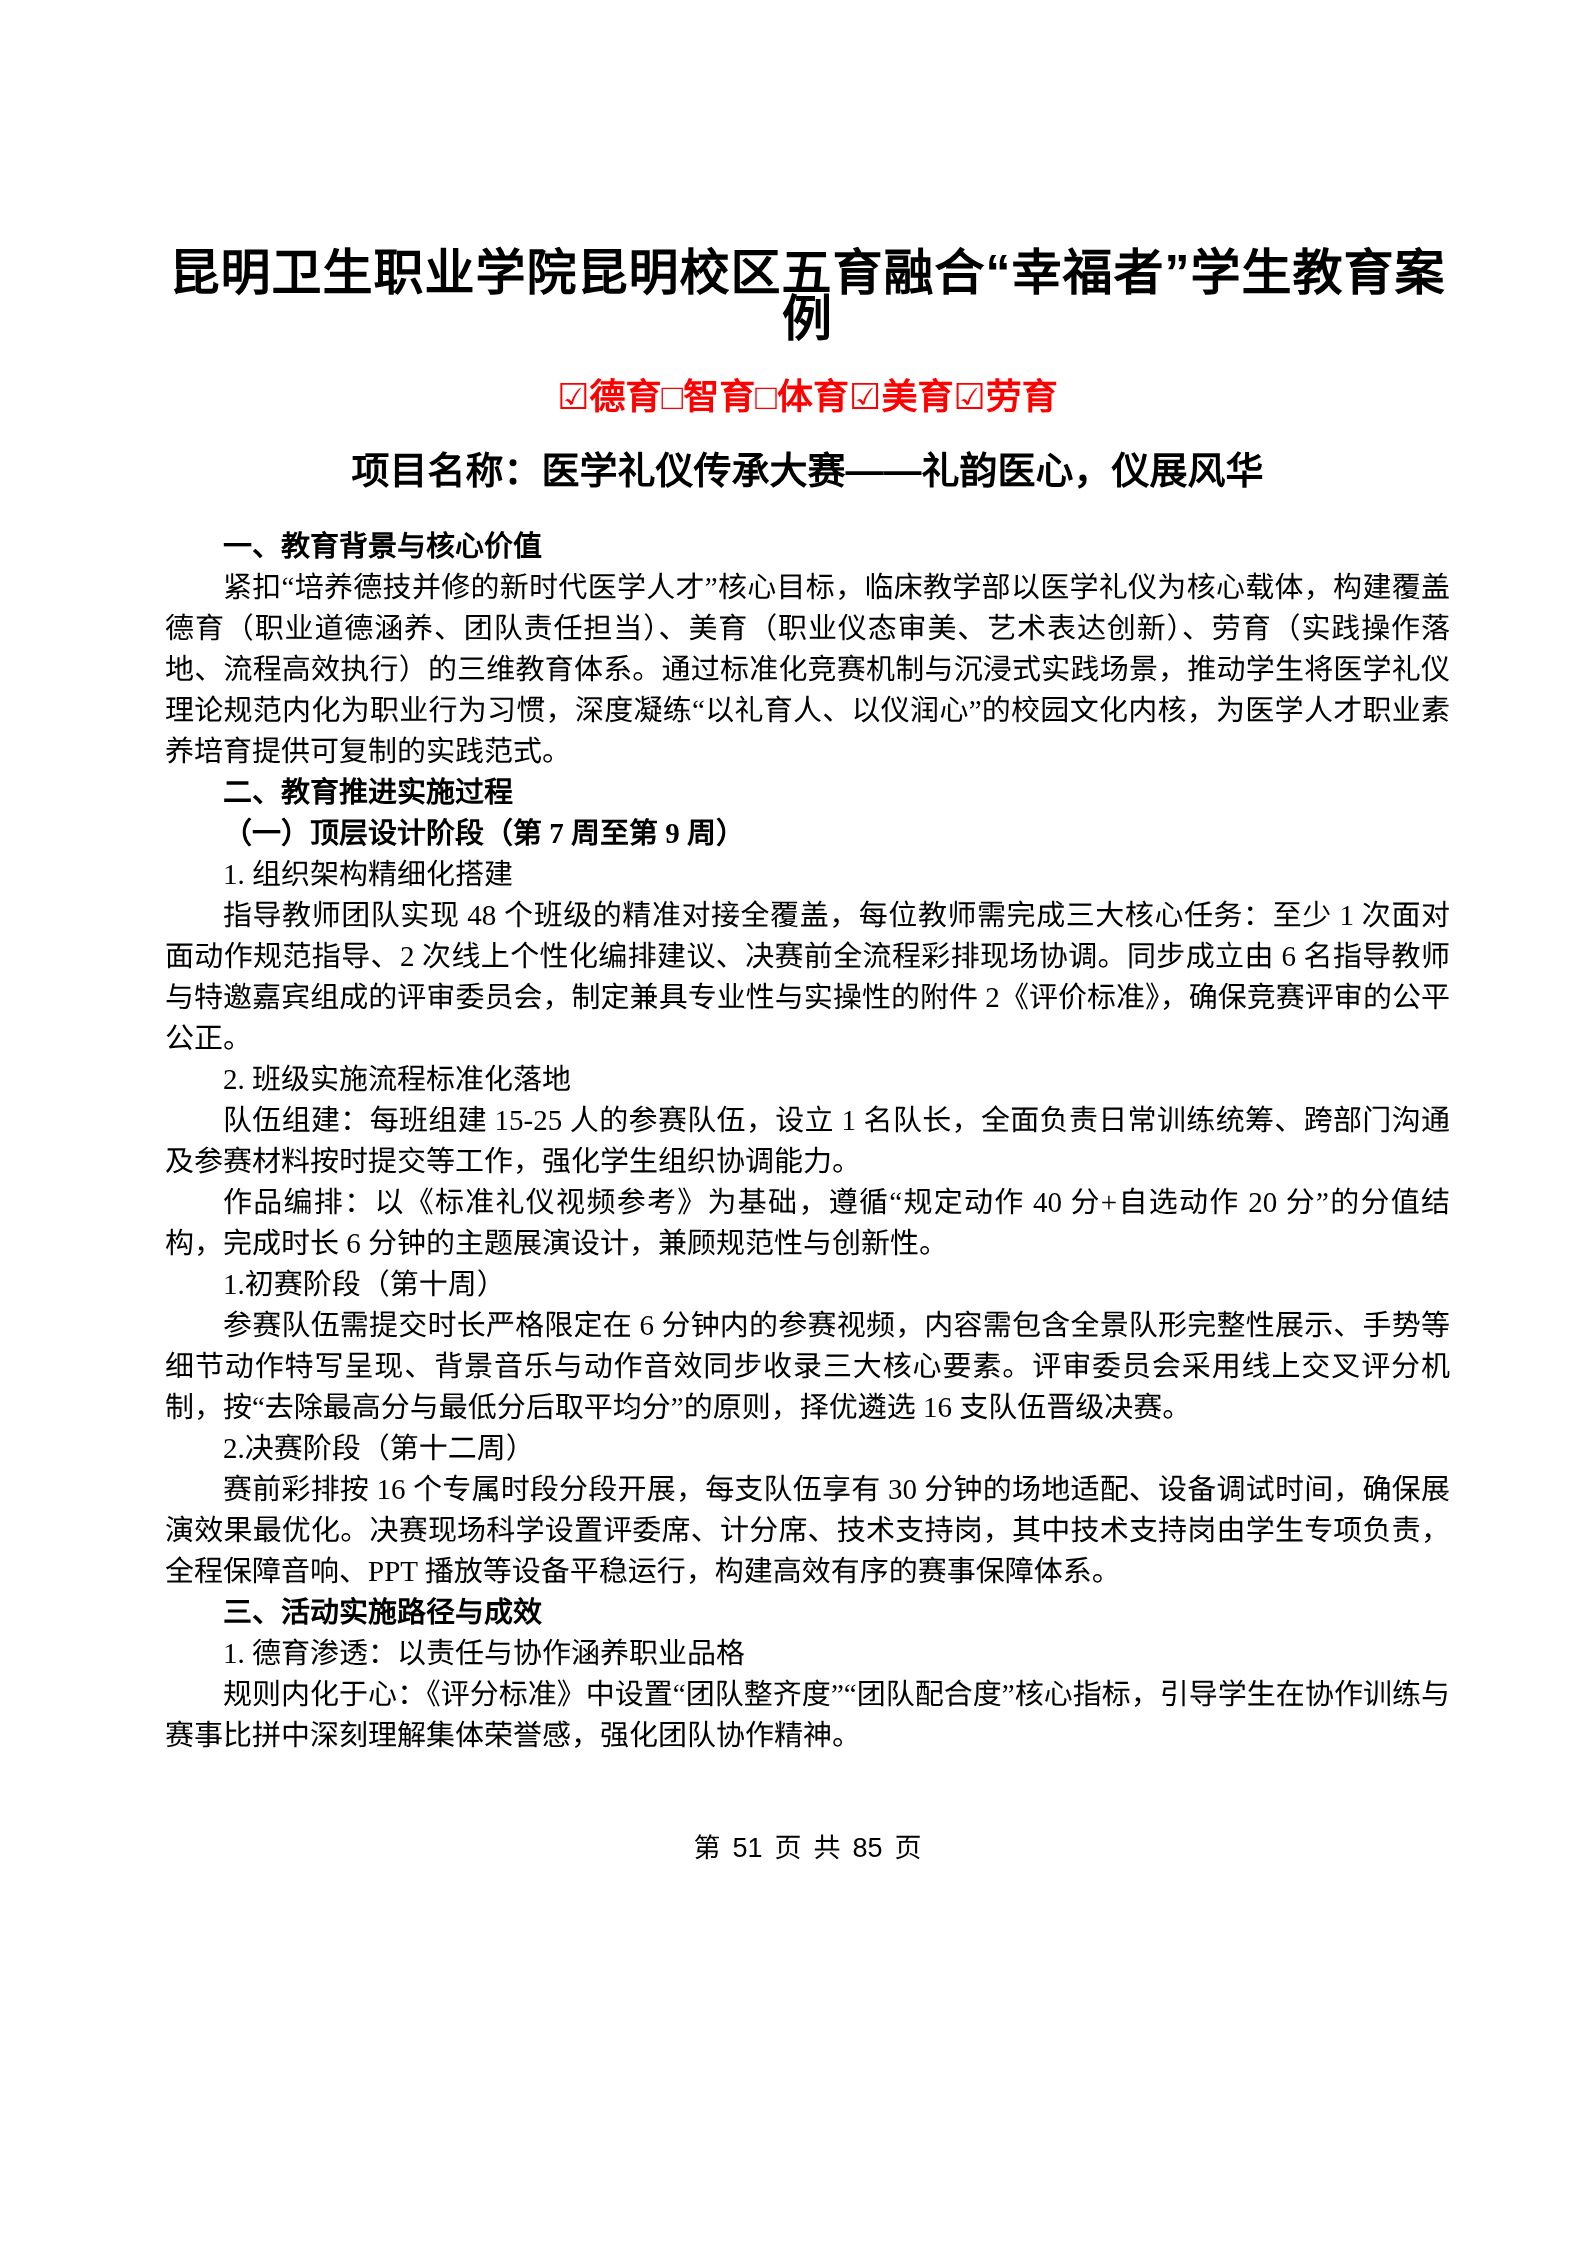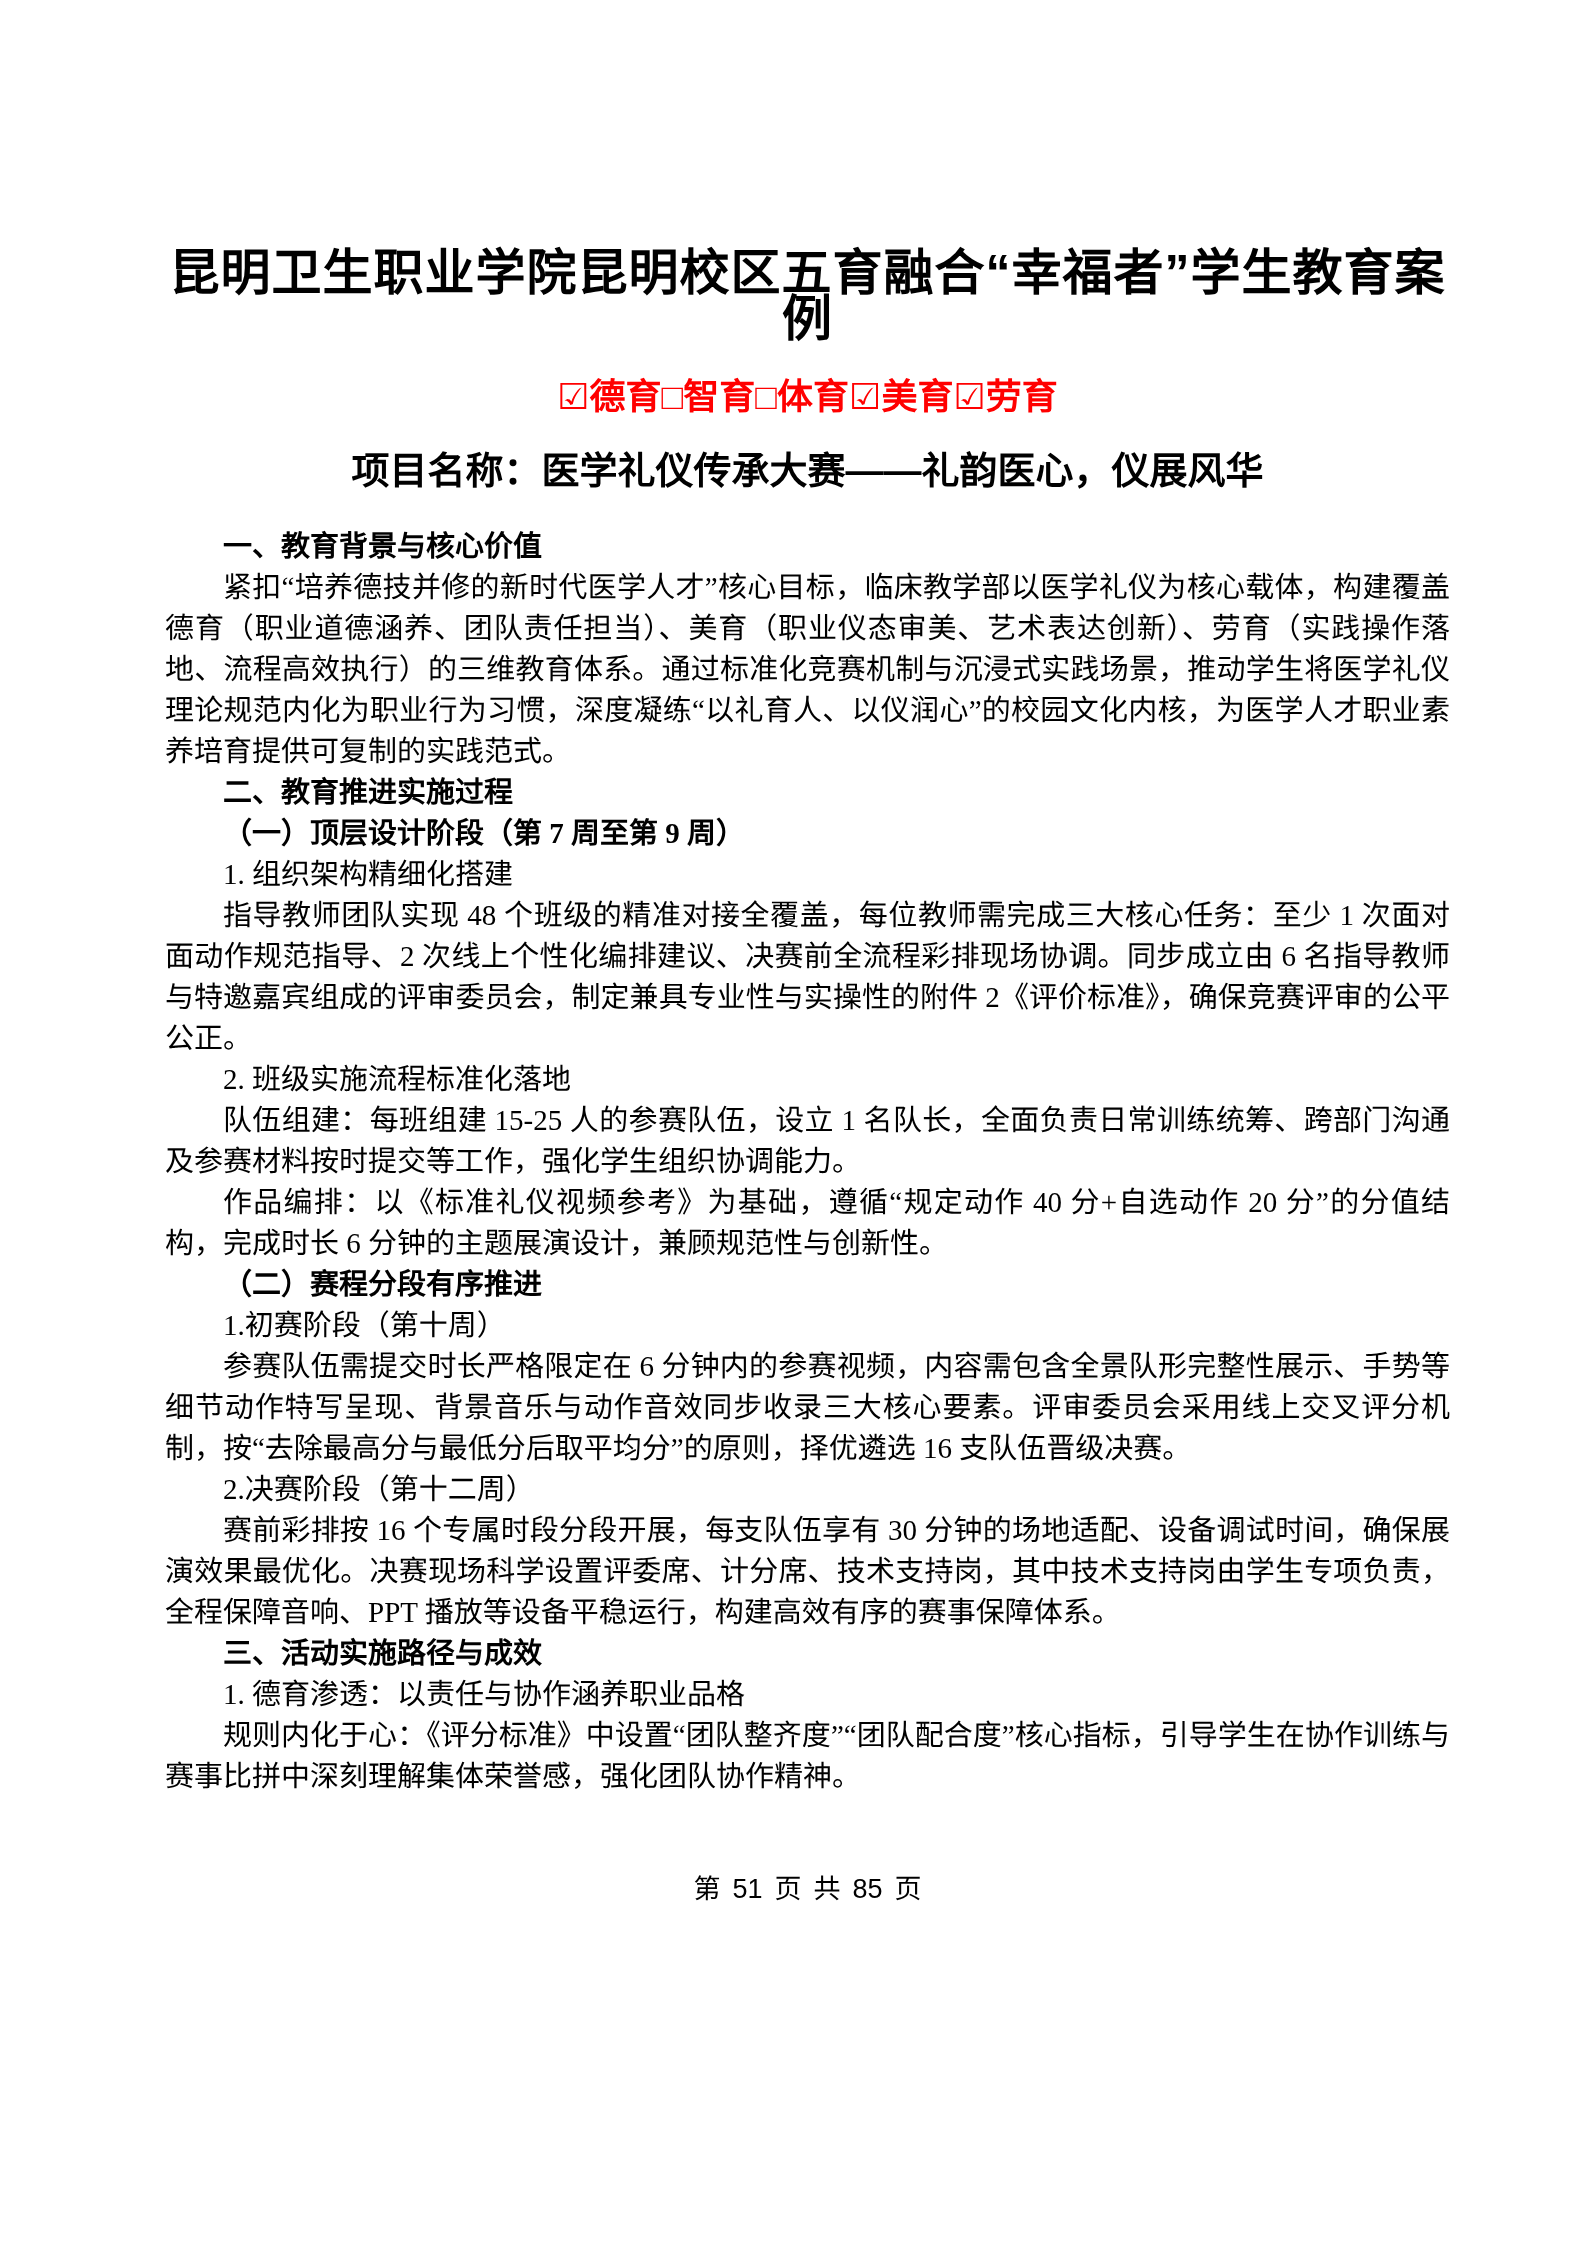--- a/index.html
+++ b/index.html
@@ -91,21 +91,20 @@
   <div class="doc-body">
     <p class="h1">一、教育背景与核心价值</p>
     <p class="para">紧扣“培养德技并修的新时代医学人才”核心目标，临床教学部以医学礼仪为核心载体，构建覆盖德育（职业道德涵养、团队责任担当）、美育（职业仪态审美、艺术表达创新）、劳育（实践操作落地、流程高效执行）的三维教育体系。通过标准化竞赛机制与沉浸式实践场景，推动学生将医学礼仪理论规范内化为职业行为习惯，深度凝练“以礼育人、以仪润心”的校园文化内核，为医学人才职业素养培育提供可复制的实践范式。</p>
     <p class="h1">二、教育推进实施过程</p>
     <p class="h2">（一）顶层设计阶段（第 7 周至第 9 周）</p>
     <p class="sub">1. 组织架构精细化搭建</p>
     <p class="para">指导教师团队实现 48 个班级的精准对接全覆盖，每位教师需完成三大核心任务：至少 1 次面对面动作规范指导、2 次线上个性化编排建议、决赛前全流程彩排现场协调。同步成立由 6 名指导教师与特邀嘉宾组成的评审委员会，制定兼具专业性与实操性的附件 2《评价标准》，确保竞赛评审的公平公正。</p>
     <p class="sub">2. 班级实施流程标准化落地</p>
     <p class="para">队伍组建：每班组建 15-25 人的参赛队伍，设立 1 名队长，全面负责日常训练统筹、跨部门沟通及参赛材料按时提交等工作，强化学生组织协调能力。</p>
     <p class="para">作品编排：以《标准礼仪视频参考》为基础，遵循“规定动作 40 分+自选动作 20 分”的分值结构，完成时长 6 分钟的主题展演设计，兼顾规范性与创新性。</p>
-    <p class="h2">（二）赛程分段有序推进</p>
     <p class="sub">1.初赛阶段（第十周）</p>
     <p class="para">参赛队伍需提交时长严格限定在 6 分钟内的参赛视频，内容需包含全景队形完整性展示、手势等细节动作特写呈现、背景音乐与动作音效同步收录三大核心要素。评审委员会采用线上交叉评分机制，按“去除最高分与最低分后取平均分”的原则，择优遴选 16 支队伍晋级决赛。</p>
     <p class="sub">2.决赛阶段（第十二周）</p>
     <p class="para">赛前彩排按 16 个专属时段分段开展，每支队伍享有 30 分钟的场地适配、设备调试时间，确保展演效果最优化。决赛现场科学设置评委席、计分席、技术支持岗，其中技术支持岗由学生专项负责，全程保障音响、PPT 播放等设备平稳运行，构建高效有序的赛事保障体系。</p>
     <p class="h1">三、活动实施路径与成效</p>
     <p class="sub">1. 德育渗透：以责任与协作涵养职业品格</p>
     <p class="para">规则内化于心：《评分标准》中设置“团队整齐度”“团队配合度”核心指标，引导学生在协作训练与赛事比拼中深刻理解集体荣誉感，强化团队协作精神。</p>
   </div>
 
   <div class="footer">

